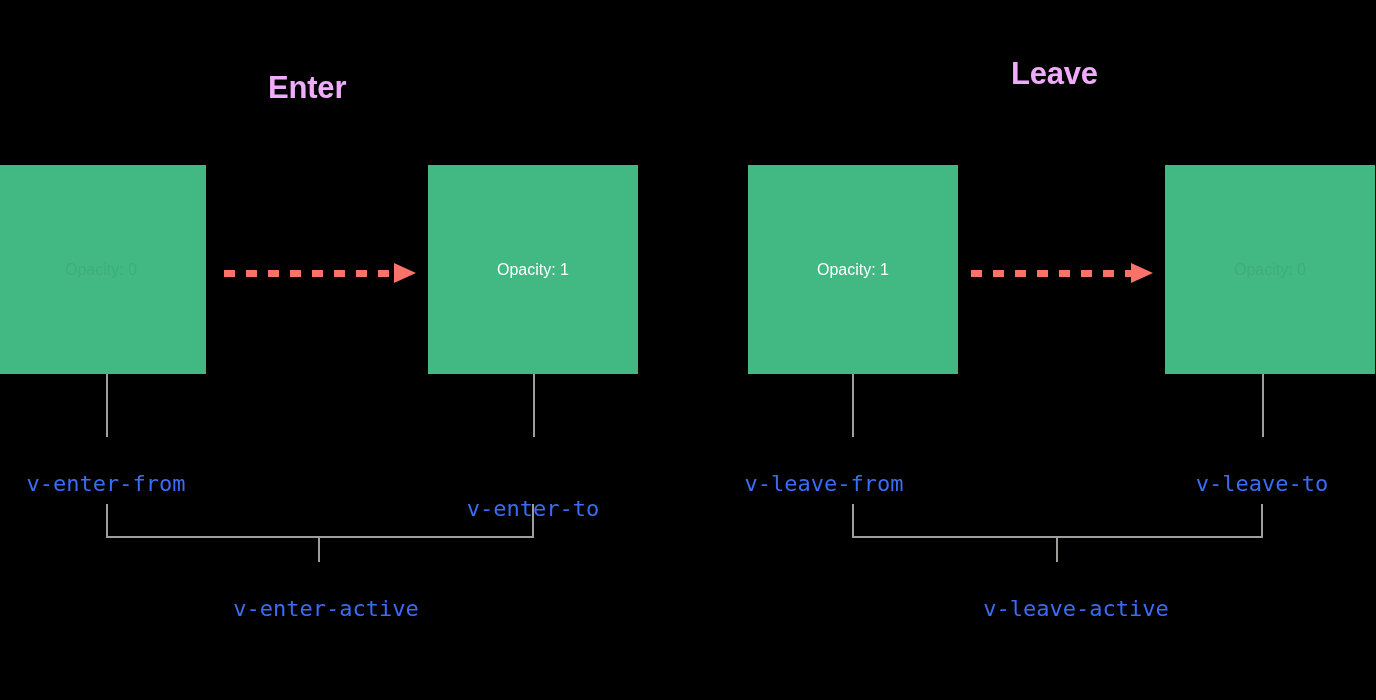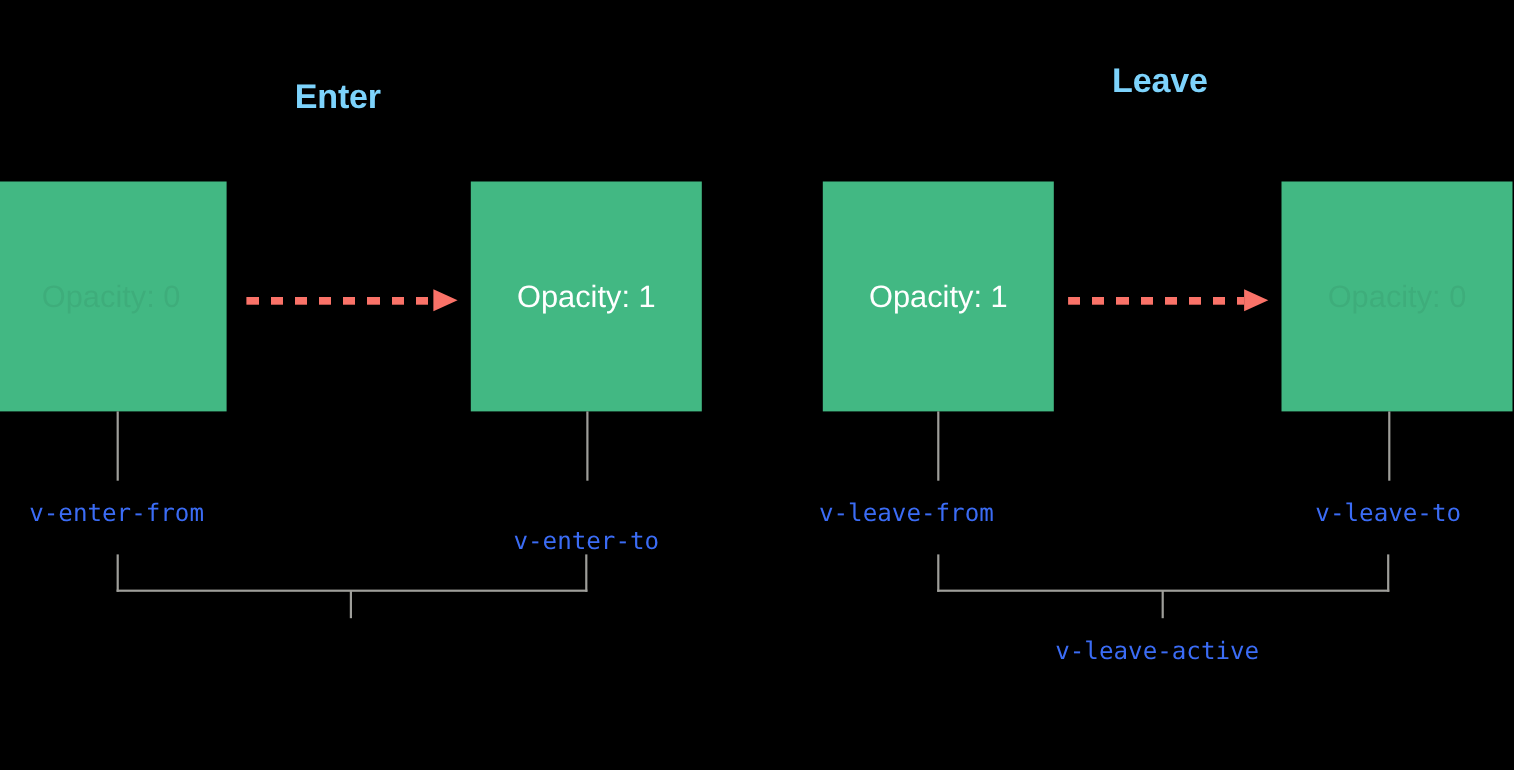--- a/index.html
+++ b/index.html
@@ -18,21 +18,21 @@
     overflow: hidden;
   }
 
   
   .section-title {
     position: absolute;
     font-family: "Liberation Sans", sans-serif;
     font-weight: bold;
     font-size: 31px;
     letter-spacing: -0.2px;
-    color: #7dd3fc;
+    color: #f0abfc;
     white-space: nowrap;
   }
   #title-enter { left: 268px; top: 70px; }
   #title-leave { left: 1011px; top: 56px; }
 
   
   .state-box {
     position: absolute;
     top: 165px;
     width: 210px;
@@ -42,21 +42,21 @@
     align-items: center;
     justify-content: center;
   }
   #box-enter-from { left: -4px; }
   #box-enter-to   { left: 428px; }
   #box-leave-from { left: 748px; }
   #box-leave-to   { left: 1165px; }
 
   .box-label {
     font-family: "Liberation Sans", sans-serif;
-    font-size: 28px;
+    font-size: 16px;
     color: #ffffff;
     white-space: nowrap;
     line-height: 1;
   }
   .box-label.faded {
     opacity: 0.055;
     color: #000000;
   }
 
   
@@ -107,27 +107,28 @@
   .class-label {
     position: absolute;
     font-family: "DejaVu Sans Mono", monospace;
     font-size: 22px;
     color: #3b6cf5;
     white-space: nowrap;
     line-height: 1;
   }
   .class-label.centered {
     transform: translateX(-50%);
+    margin-top: 16px;
   }
   #label-enter-from { left: 106px; top: 457px; }
   #label-enter-to   { left: 533px; top: 482px; }
   #label-leave-from { left: 824px; top: 457px; }
   #label-leave-to   { left: 1262px; top: 457px; }
   #label-enter-active { left: 326px; top: 582px; }
-  #label-leave-active { left: 1052px; top: 582px; }
+  #label-leave-active { left: 1076px; top: 582px; }
 
   
   .bracket {
     position: absolute;
     top: 504px;
     height: 34px;
     border-left: 2px solid #9e9e9a;
     border-right: 2px solid #9e9e9a;
     border-bottom: 2px solid #9e9e9a;
     box-sizing: border-box;
@@ -188,15 +189,16 @@
   <div class="class-label centered" id="label-enter-to">v-enter-to</div>
   <div class="class-label centered" id="label-leave-from">v-leave-from</div>
   <div class="class-label centered" id="label-leave-to">v-leave-to</div>
 
   <div class="bracket" id="bracket-enter"></div>
   <div class="bracket-stem" id="bracket-stem-enter"></div>
 
   <div class="bracket" id="bracket-leave"></div>
   <div class="bracket-stem" id="bracket-stem-leave"></div>
 
+  <div class="class-label centered" id="label-enter-active">v-enter-active</div>
   <div class="class-label centered" id="label-leave-active">v-leave-active</div>
 
 </div>
 
 </body></html>

